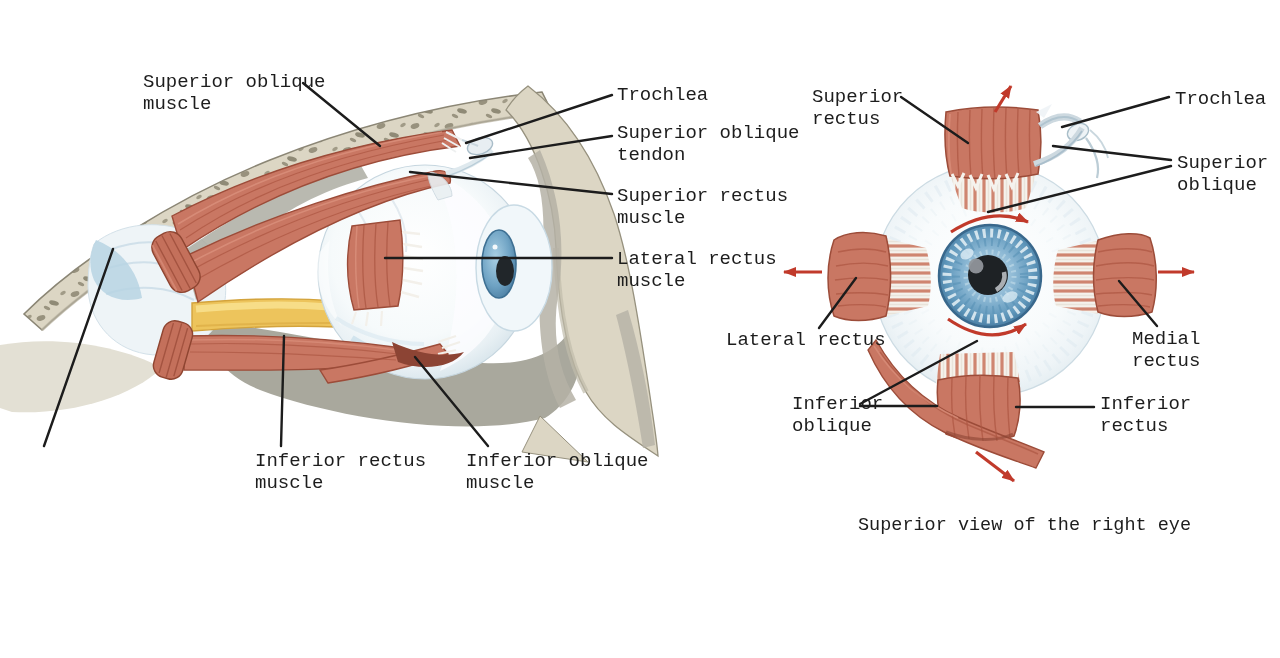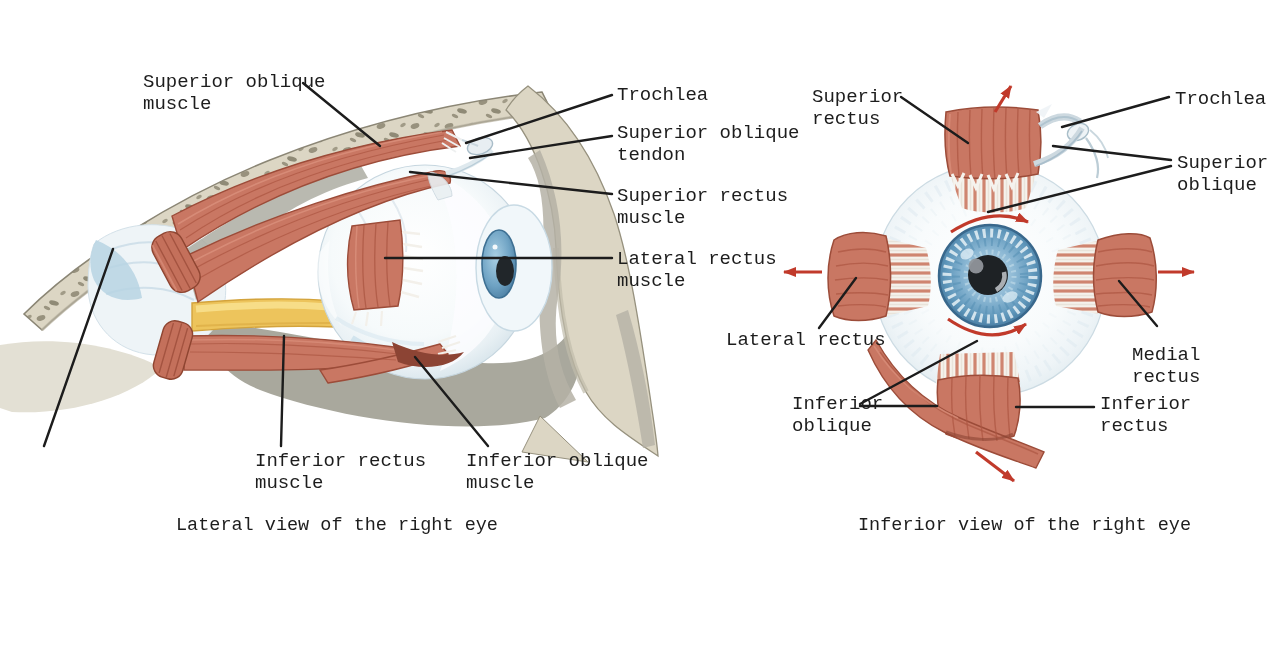--- a/index.html
+++ b/index.html
@@ -250,28 +250,27 @@
 <div class="lbl" style="left:617px;top:122px">Superior oblique
 tendon</div>
 <div class="lbl" style="left:617px;top:185px">Superior rectus
 muscle</div>
 <div class="lbl" style="left:617px;top:248px">Lateral rectus
 muscle</div>
 <div class="lbl" style="left:255px;top:450px">Inferior rectus
 muscle</div>
 <div class="lbl" style="left:466px;top:450px">Inferior oblique
 muscle</div>
-<div class="caption" style="left:176px;top:515px">Lateral view of the right eye</div>
 
 <div class="lbl" style="left:812px;top:86px">Superior
 rectus</div>
 <div class="lbl" style="left:1175px;top:88px">Trochlea</div>
 <div class="lbl" style="left:1177px;top:152px">Superior
 oblique</div>
 <div class="lbl" style="left:726px;top:329px">Lateral rectus</div>
-<div class="lbl" style="left:1132px;top:344px">Medial rectus</div>
+<div class="lbl" style="left:1132px;top:328px">Medial rectus</div>
 <div class="lbl" style="left:792px;top:393px">Inferior
 oblique</div>
 <div class="lbl" style="left:1100px;top:393px">Inferior
 rectus</div>
-<div class="caption" style="left:858px;top:515px">Inferior view of the right eye</div>
+<div class="caption" style="left:858px;top:515px">Superior view of the right eye</div>
 
 </div>
 
 </body></html>

